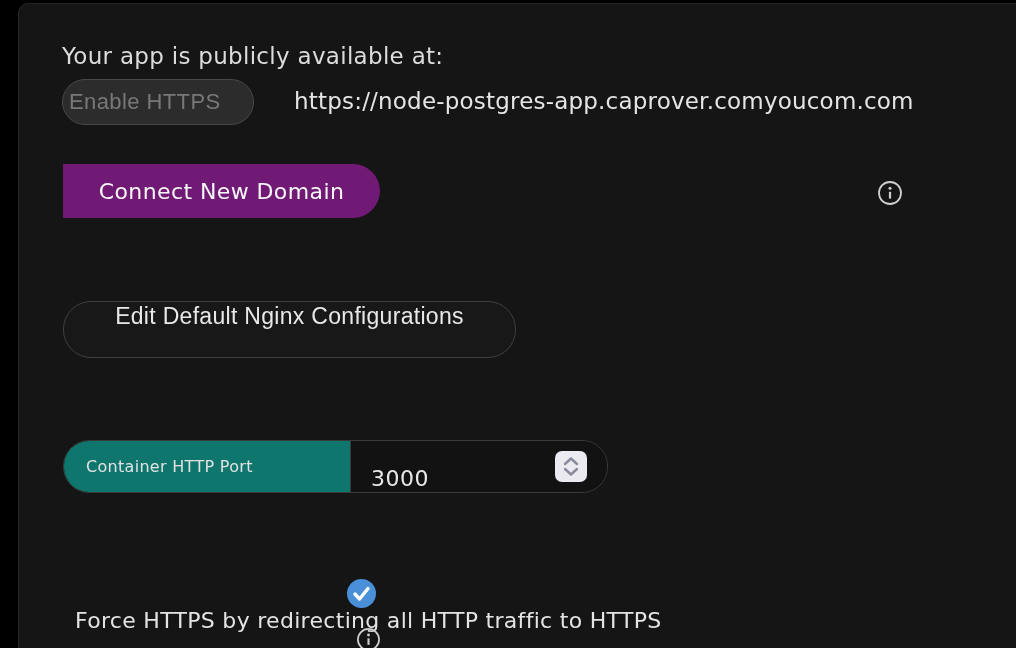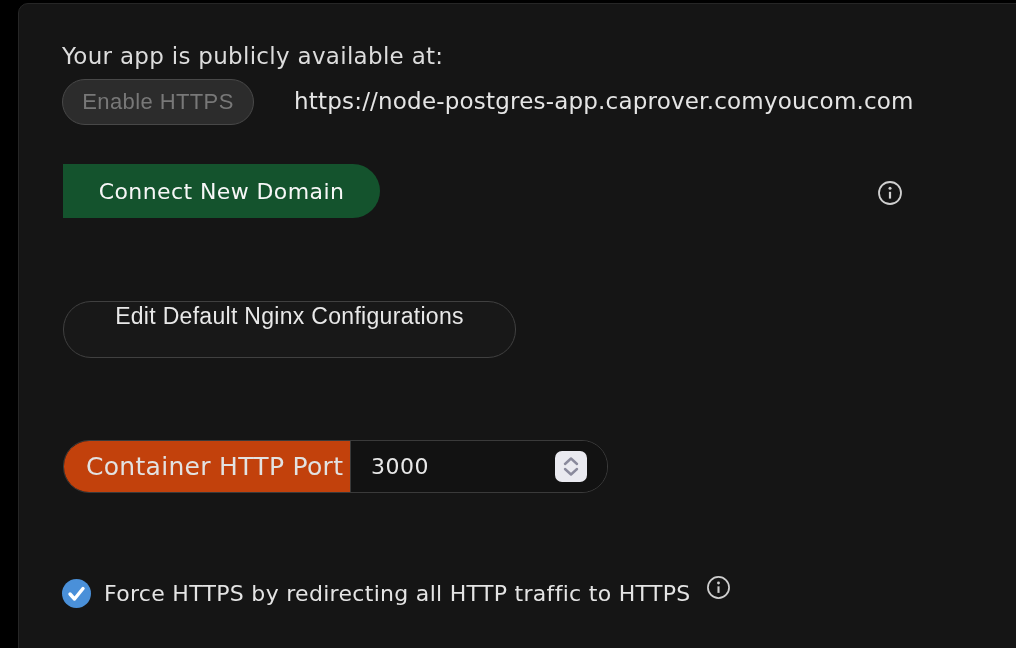--- a/index.html
+++ b/index.html
@@ -15,21 +15,21 @@
     border-top-left-radius:10px;
   }
   .heading{
     position:absolute;left:62px;top:20px;
     font-size:23px;color:#dcdcdc;letter-spacing:.3px;margin-top:23px;
   }
   .enable-https-btn{
     position:absolute;left:62px;top:79px;width:192px;height:46px;
     background:#2c2c2c;border:1px solid #484848;border-radius:23px;
     color:#787878;font-size:22px;letter-spacing:.4px;
-    display:flex;align-items:center;justify-content:center;
+    display:flex;align-items:center;
     box-sizing:border-box;cursor:not-allowed;
   }
   .public-url{
     position:absolute;left:294px;top:88px;
     font-size:23px;color:#e5e5e5;letter-spacing:.2px;
     text-decoration:none;cursor:pointer;
   }
   .domain-group{
     position:absolute;left:63px;top:164px;width:795px;height:54px;
     display:flex;
@@ -38,21 +38,21 @@
     width:478px;height:54px;box-sizing:border-box;
     background:#131313;border:1px solid #3a3a3a;border-right:none;
     border-radius:27px 0 0 27px;
     padding:0 14px 0 22px;outline:none;
     color:#dddddd;font-size:22px;letter-spacing:.3px;
     font-family:inherit;
   }
   .domain-input::placeholder{color:#4d4d4d;opacity:1;}
   .connect-btn{
     width:317px;height:54px;border:none;
-    background:#14532d;border-radius:0 27px 27px 0;
+    background:#701a75;border-radius:0 27px 27px 0;
     color:#f7f7f7;font-size:22px;letter-spacing:.4px;
     display:flex;align-items:center;justify-content:center;
     cursor:pointer;font-family:inherit;
   }
   .info-icon{
     width:26px;height:26px;display:inline-block;
   }
   .info-icon-1{position:absolute;left:877px;top:180px;cursor:pointer;}
   .edit-nginx-btn{
     position:absolute;left:63px;top:301px;width:453px;height:57px;
@@ -61,43 +61,43 @@
     display:flex;align-items:flex-start;justify-content:center;
     box-sizing:border-box;cursor:pointer;
   }
   .port-group{
     position:absolute;left:63px;top:440px;width:545px;height:53px;
     box-sizing:border-box;border:1px solid #3a3a3a;border-radius:26px;
     display:flex;background:#121212;
   }
   .port-addon{
     width:287px;box-sizing:border-box;
-    background:#c2410c;border-right:1px solid #3a3a3a;
+    background:#0f766e;border-right:1px solid #3a3a3a;
     border-radius:25px 0 0 25px;
     display:flex;align-items:center;padding-left:22px;
-    color:#e2e2e2;font-size:25px;letter-spacing:.3px;
+    color:#e2e2e2;font-size:16px;letter-spacing:.3px;
   }
   .port-value-wrap{
-    flex:1;position:relative;display:flex;align-items:center;
+    flex:1;position:relative;display:flex;align-items:flex-end;
     border-radius:0 25px 25px 0;background:#121212;
   }
   .port-input{
     background:transparent;border:none;outline:none;
     color:#e8e8e8;font-size:22px;letter-spacing:.5px;
     padding-left:20px;width:150px;font-family:inherit;
   }
   .stepper{
     position:absolute;right:20px;top:10px;width:32px;height:31px;
     background:#eaeaf0;border-radius:7px;
     display:flex;flex-direction:column;align-items:center;justify-content:center;
     cursor:pointer;
   }
   .force-https-row{
     position:absolute;left:62px;top:579px;height:29px;
-    display:flex;align-items:center;
+    display:flex;align-items:center;flex-direction:column;
   }
   .checkbox{
     width:29px;height:29px;border-radius:50%;
     background:#4a90d9;display:flex;align-items:center;justify-content:center;
     cursor:pointer;flex:none;
   }
   .force-label{
     margin-left:13px;color:#e4e4e4;font-size:22px;letter-spacing:.3px;
     white-space:nowrap;
   }

